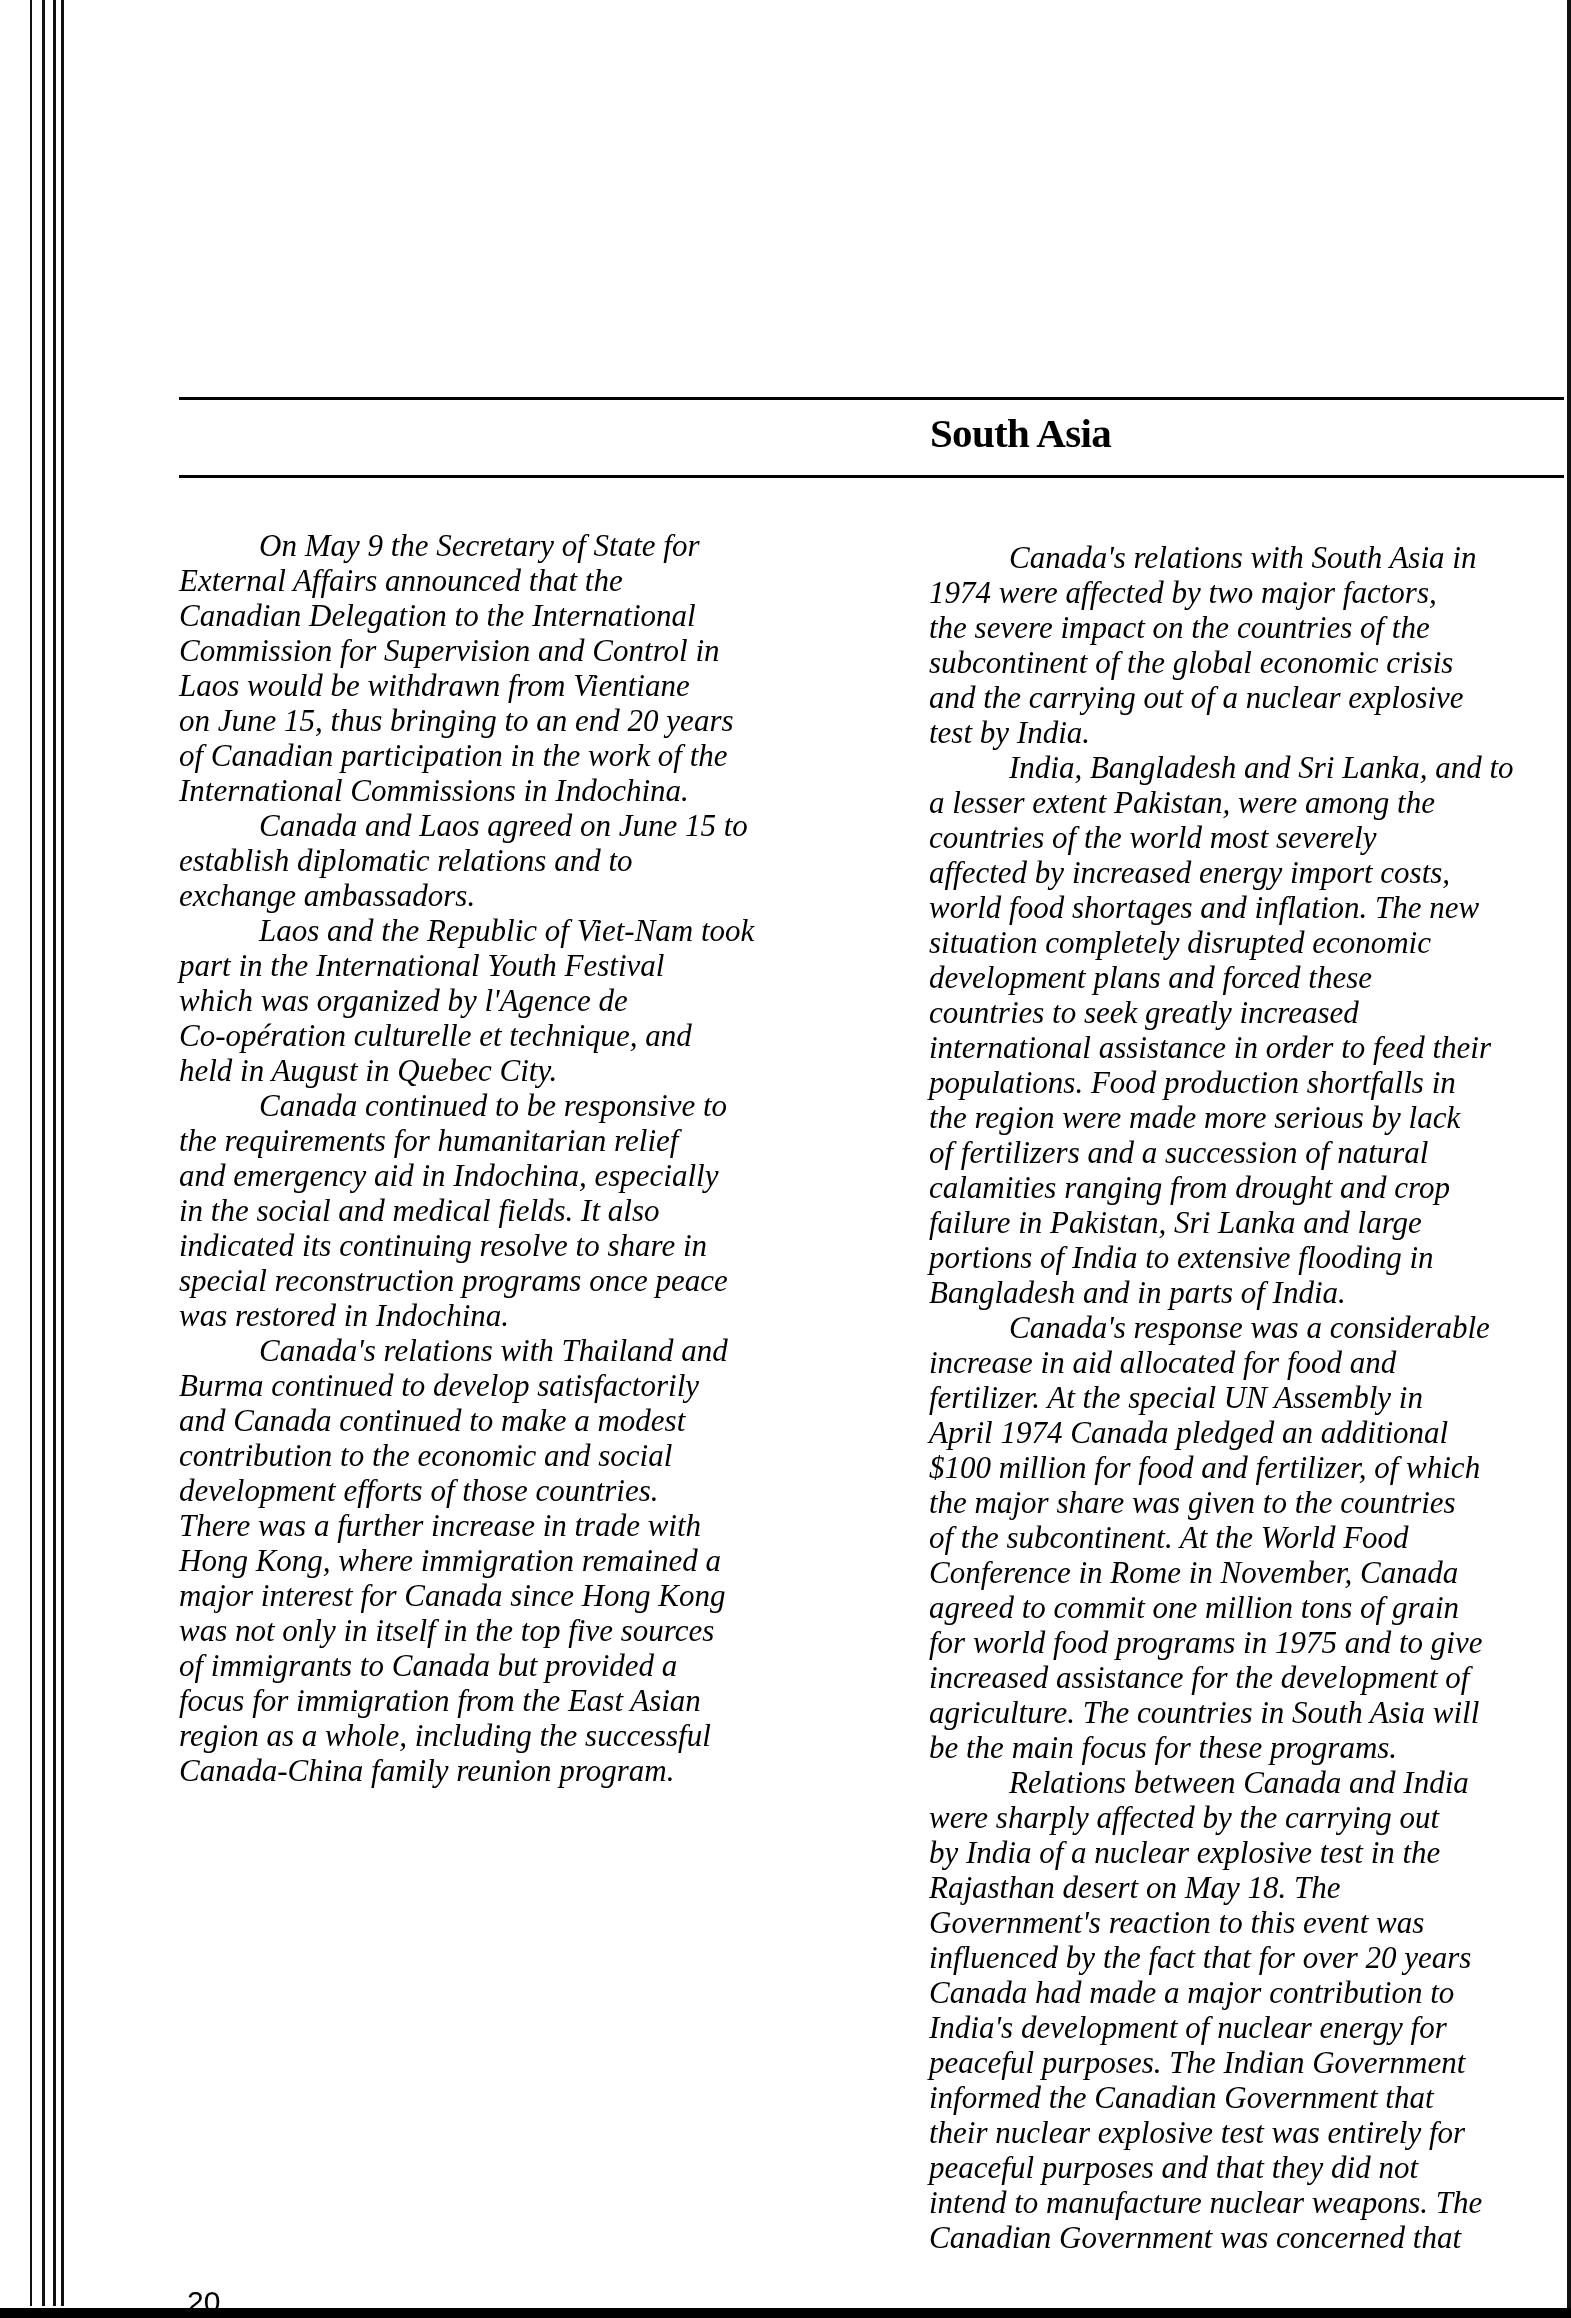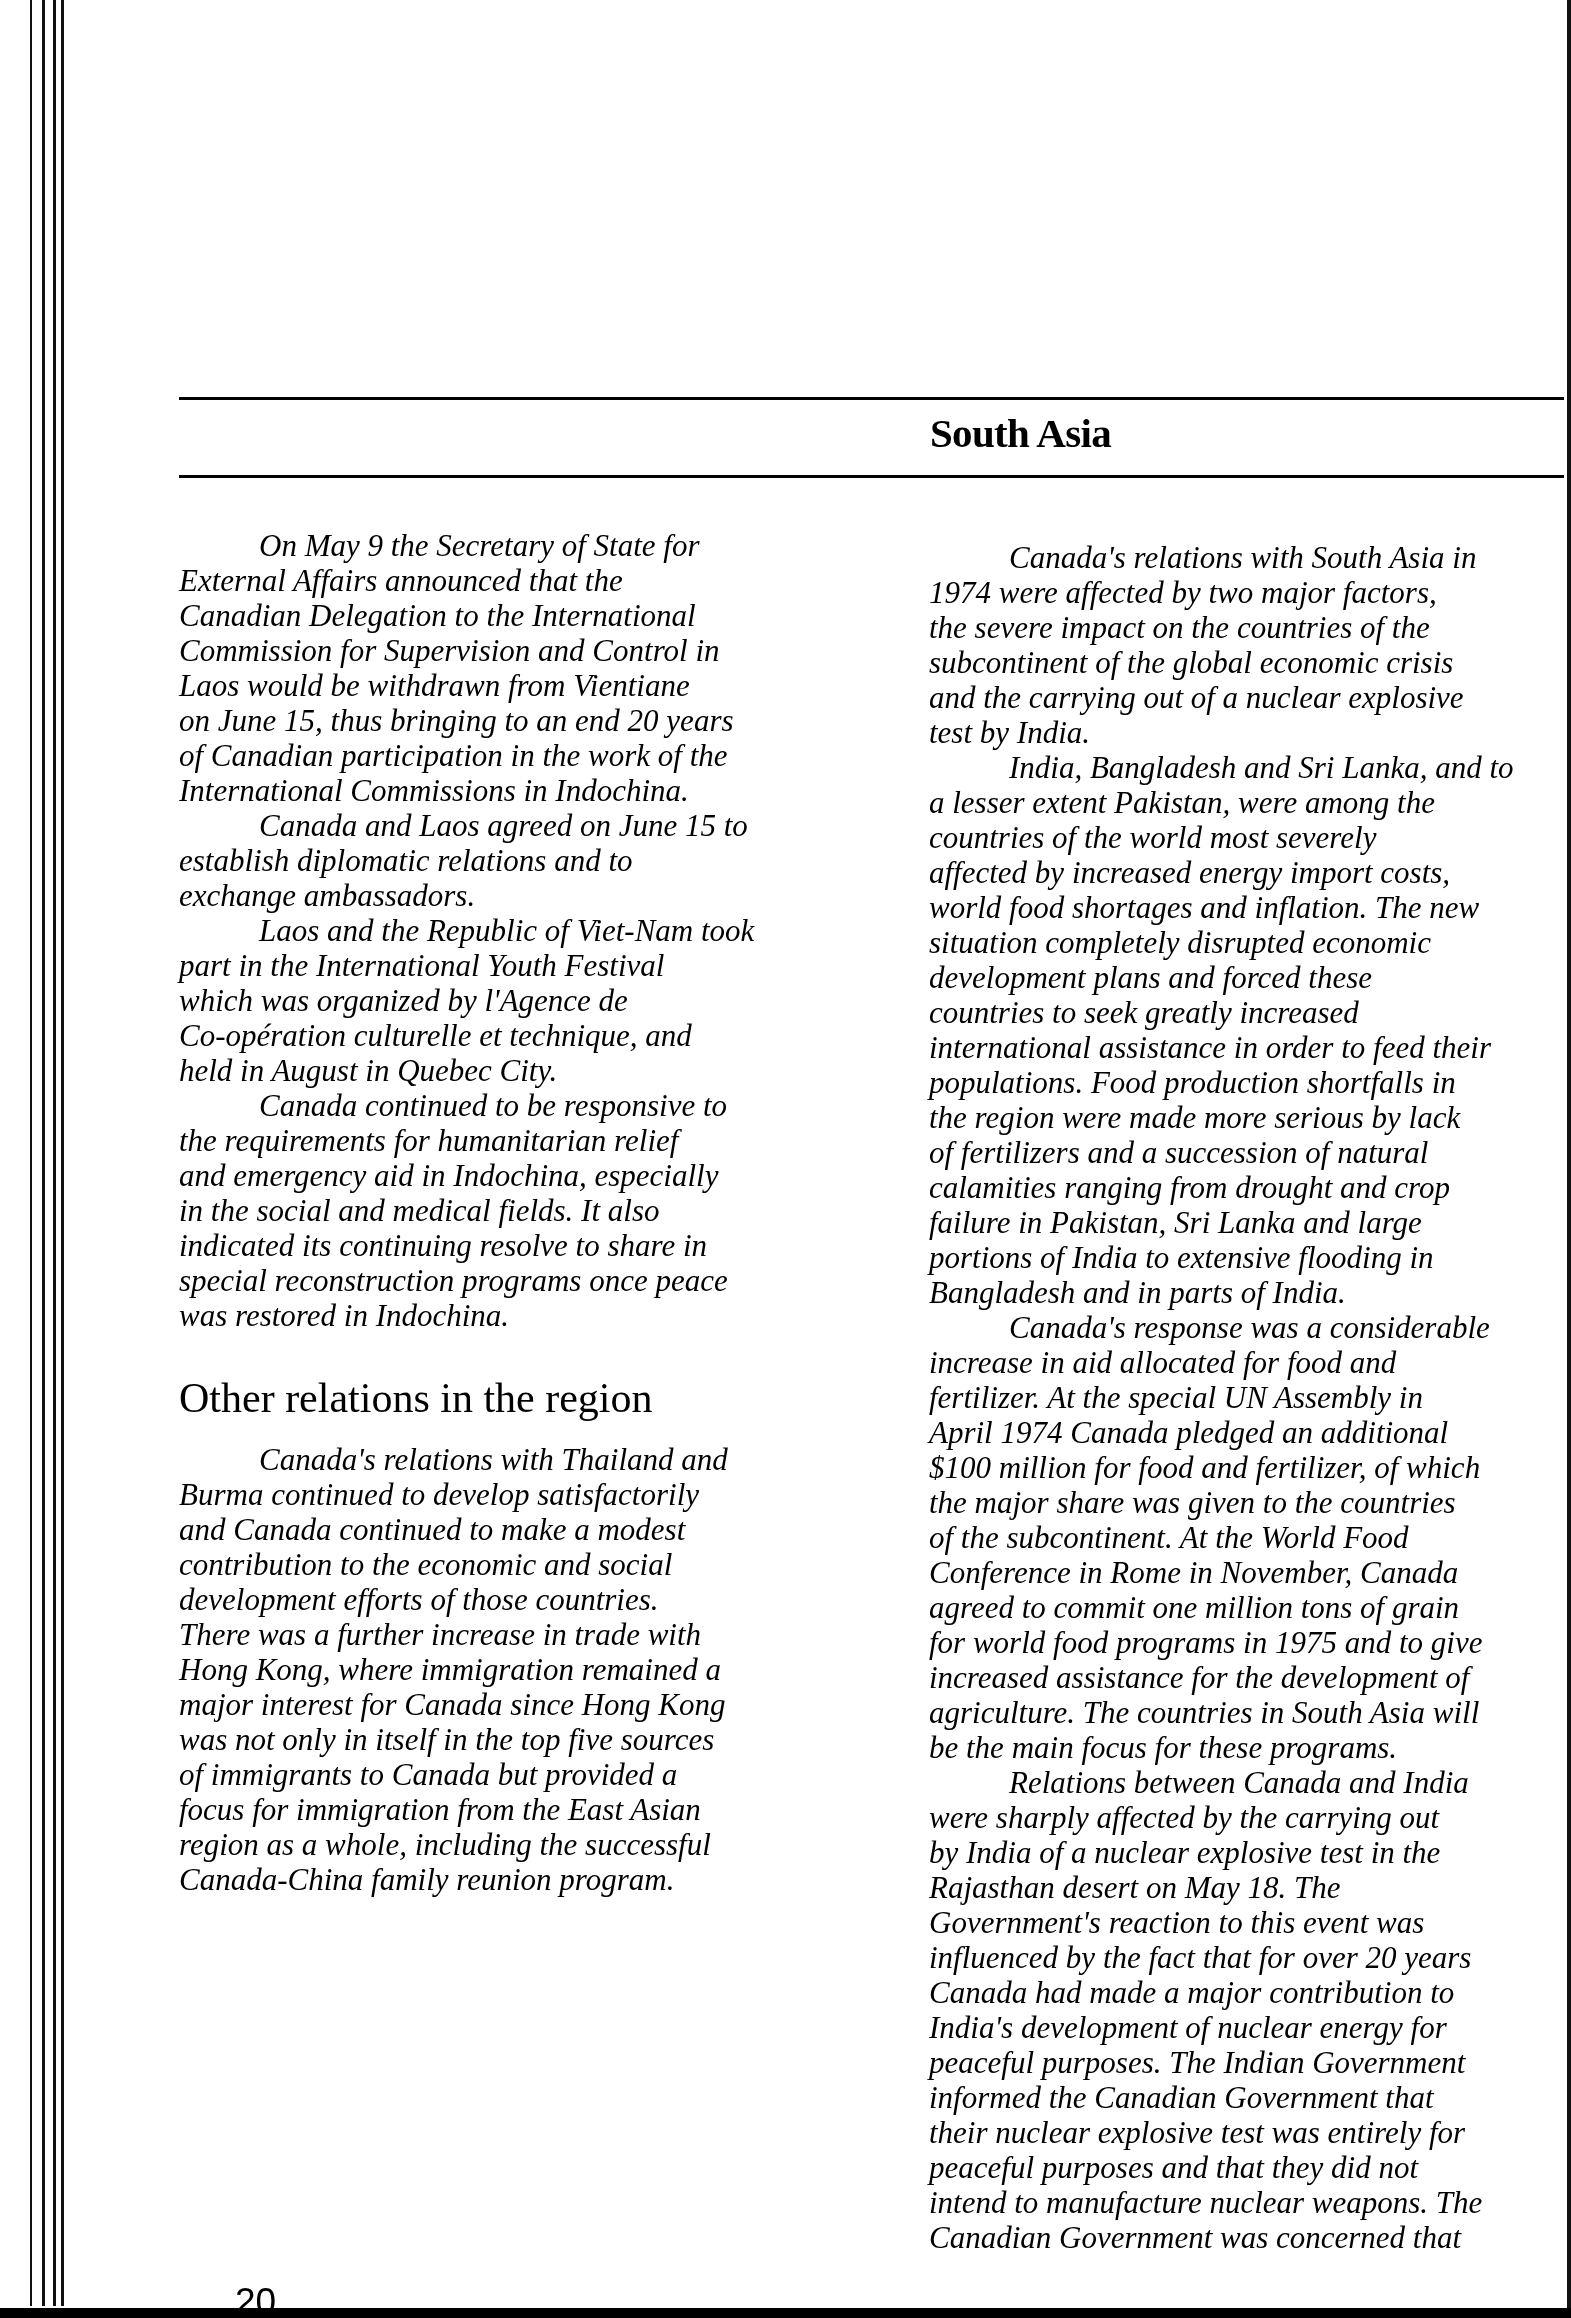--- a/index.html
+++ b/index.html
@@ -33,21 +33,21 @@
   .column.left { left: 179px; width: 650px; }
   .column.right { left: 929px; top: 540px; width: 637px; }
   .h2 {
     font-family: "Liberation Serif", serif; font-weight: normal;
     font-size: 42px; line-height: 47px; margin: 0 0 26px 0;
   }
   .h2.second { margin-top: 42px; margin-bottom: 20.3px; }
   p { margin: 0; text-indent: 80px; white-space: pre-line; font-style: italic; }
   .page-number {
     position: absolute; left: 187px; top: 2287px;
-    font-family: "Liberation Sans", sans-serif; font-size: 37px; line-height: 30px; margin-left: 48px;
+    font-family: "Liberation Sans", sans-serif; font-size: 30px; line-height: 30px;
   }
   .bottom-band {
     position: absolute; left: 0; top: 2308px; width: 1571px; height: 10.8px; background: #000;
   }
 </style>
 </head>
 <body>
 
 <div class="binding-edge">
   <div class="binding-line" style="left:30px;width:2px;"></div>
@@ -79,21 +79,20 @@
 Co-opération culturelle et technique, and
 held in August in Quebec City.</p>
   <p>Canada continued to be responsive to
 the requirements for humanitarian relief
 and emergency aid in Indochina, especially
 in the social and medical fields. It also
 indicated its continuing resolve to share in
 special reconstruction programs once peace
 was restored in Indochina.</p>
 
-  <h2 class="h2 second">Other relations in the region</h2>
   <p>Canada's relations with Thailand and
 Burma continued to develop satisfactorily
 and Canada continued to make a modest
 contribution to the economic and social
 development efforts of those countries.
 There was a further increase in trade with
 Hong Kong, where immigration remained a
 major interest for Canada since Hong Kong
 was not only in itself in the top five sources
 of immigrants to Canada but provided a

